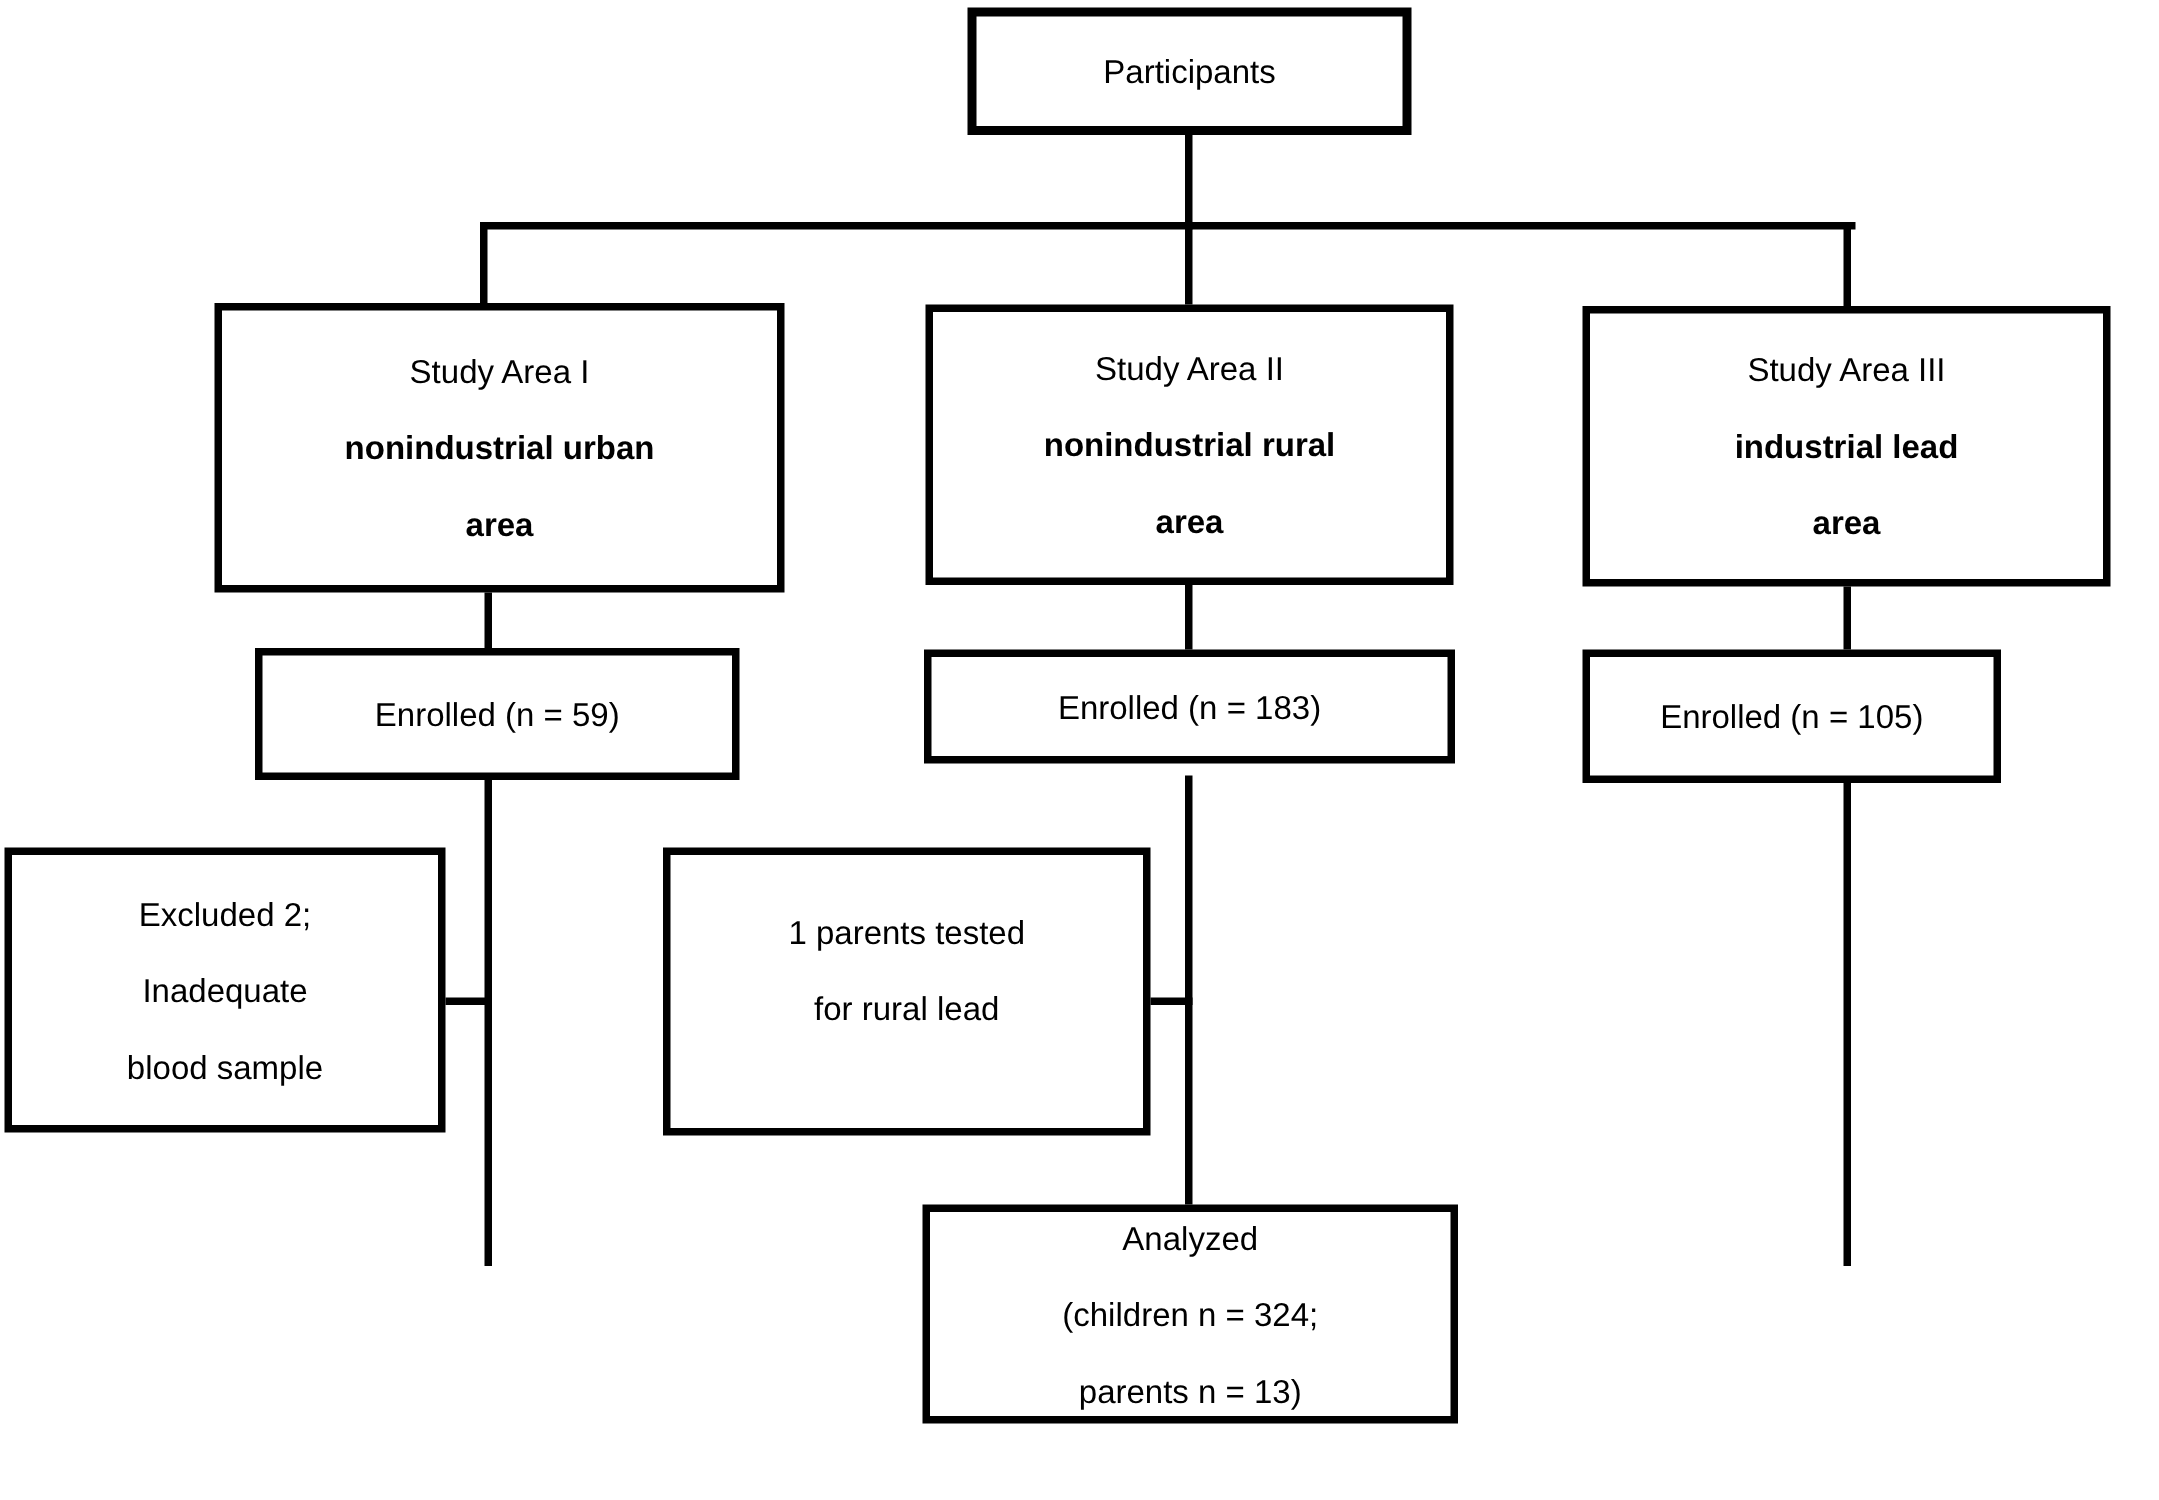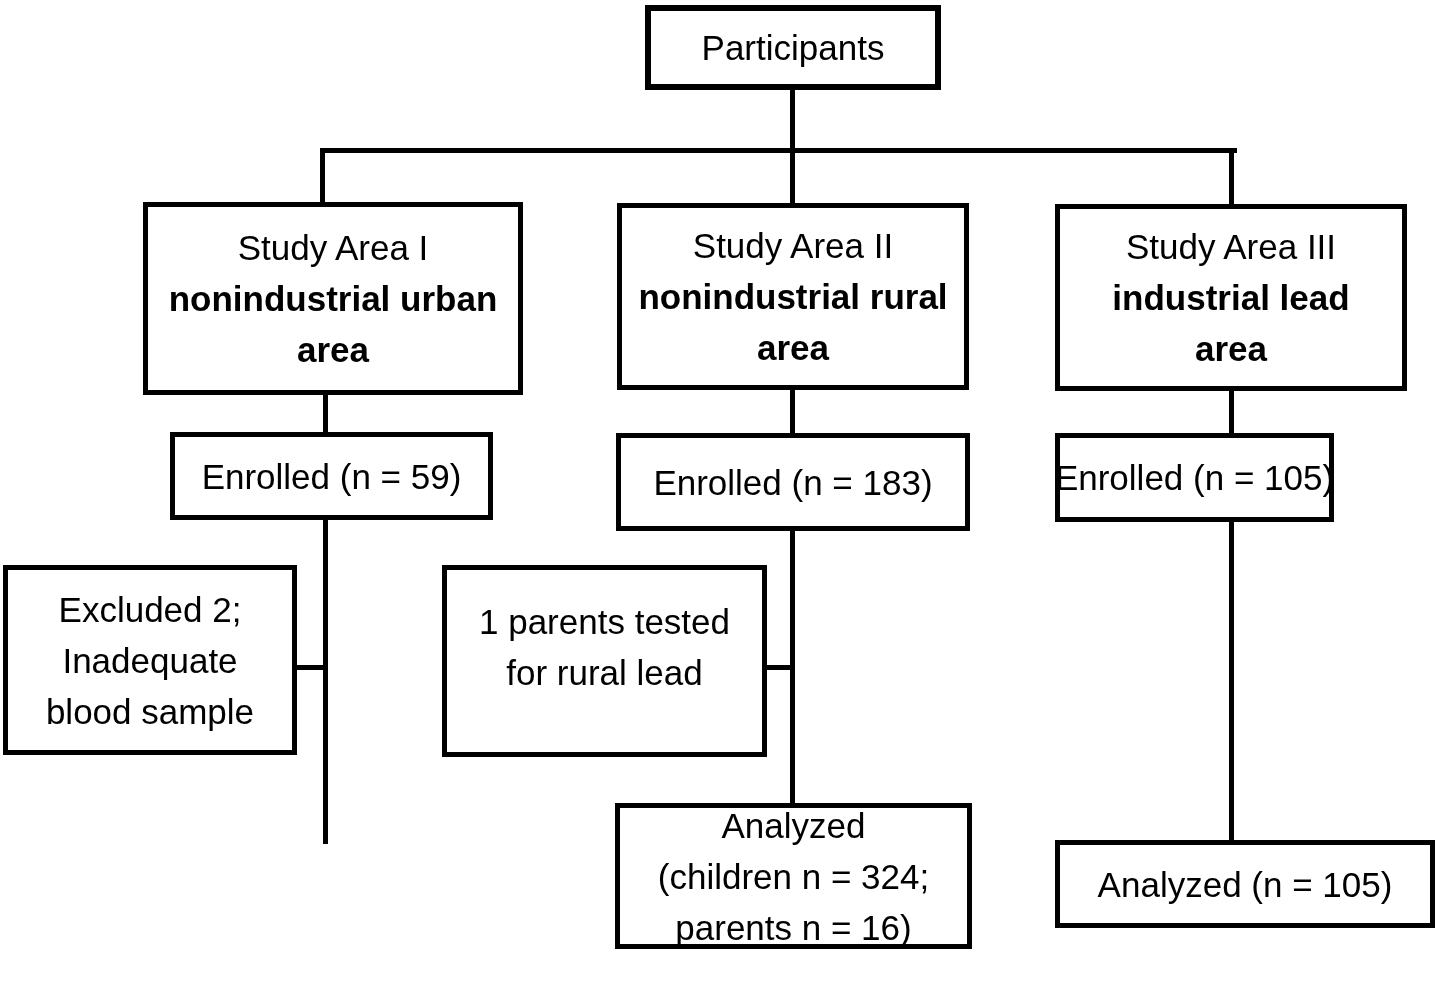--- a/index.html
+++ b/index.html
@@ -19,38 +19,38 @@
   .node {
     position: absolute;
     box-sizing: border-box;
     border: 5px solid #000000;
     background: #ffffff;
     display: flex;
     flex-direction: column;
     align-items: center;
     justify-content: center;
     text-align: center;
-    font-size: 35px;
+    font-size: 22px;
     line-height: 51px;
     color: #000000;
   }
   .node .line { white-space: nowrap; }
   .bold { font-weight: bold; }
   .conn {
     position: absolute;
     background: #000000;
   }
 
   
   #participants   { left: 645px;  top: 5px;   width: 296px; height: 85px;  border-width: 6px; }
   #study-area-1   { left: 143px;  top: 202px; width: 380px; height: 193px; }
   #study-area-2   { left: 617px;  top: 203px; width: 352px; height: 187px; }
   #study-area-3   { left: 1055px; top: 204px; width: 352px; height: 187px; }
   #enrolled-1     { left: 170px;  top: 432px; width: 323px; height: 88px; }
-  #enrolled-2     { left: 616px;  top: 433px; width: 354px; height: 98px; }
+  #enrolled-2     { left: 616px;  top: 433px; width: 354px; height: 76px; }
   #enrolled-3     { left: 1055px; top: 433px; width: 279px; height: 89px; }
   #excluded-1     { left: 3px;    top: 565px; width: 294px; height: 190px; }
   #parents-tested { left: 442px;  top: 565px; width: 325px; height: 192px;
                     justify-content: flex-start; padding-top: 26px; }
   #analyzed-1     { left: 148px;  top: 840px; width: 355px; height: 88px; }
   #analyzed-2     { left: 615px;  top: 803px; width: 357px; height: 146px; }
   #analyzed-3     { left: 1055px; top: 840px; width: 380px; height: 88px; }
 
   
   #c-top-v      { left: 790px;  top: 88px;  width: 5px;   height: 65px; }
@@ -128,20 +128,17 @@
 
   <div class="node" id="parents-tested">
     <div class="line">1 parents tested</div>
     <div class="line">for rural lead</div>
   </div>
 
 
   <div class="node" id="analyzed-2">
     <div class="line">Analyzed</div>
     <div class="line">(children n = 324;</div>
-    <div class="line">parents n = 16)</div>
+    <div class="line">parents n = 13)</div>
   </div>
 
-  <div class="node" id="analyzed-3">
-    <div class="line">Analyzed (n = 105)</div>
-  </div>
 
 </div>
 
 </body></html>

